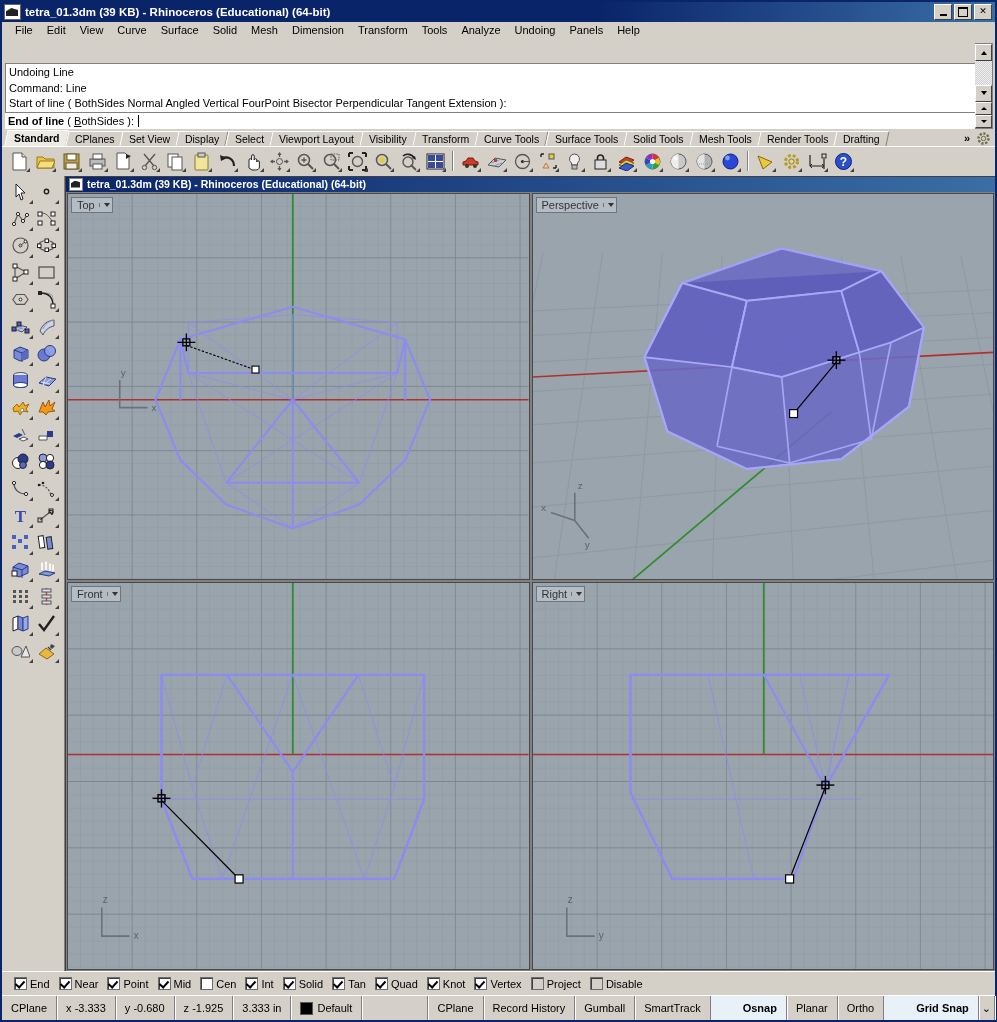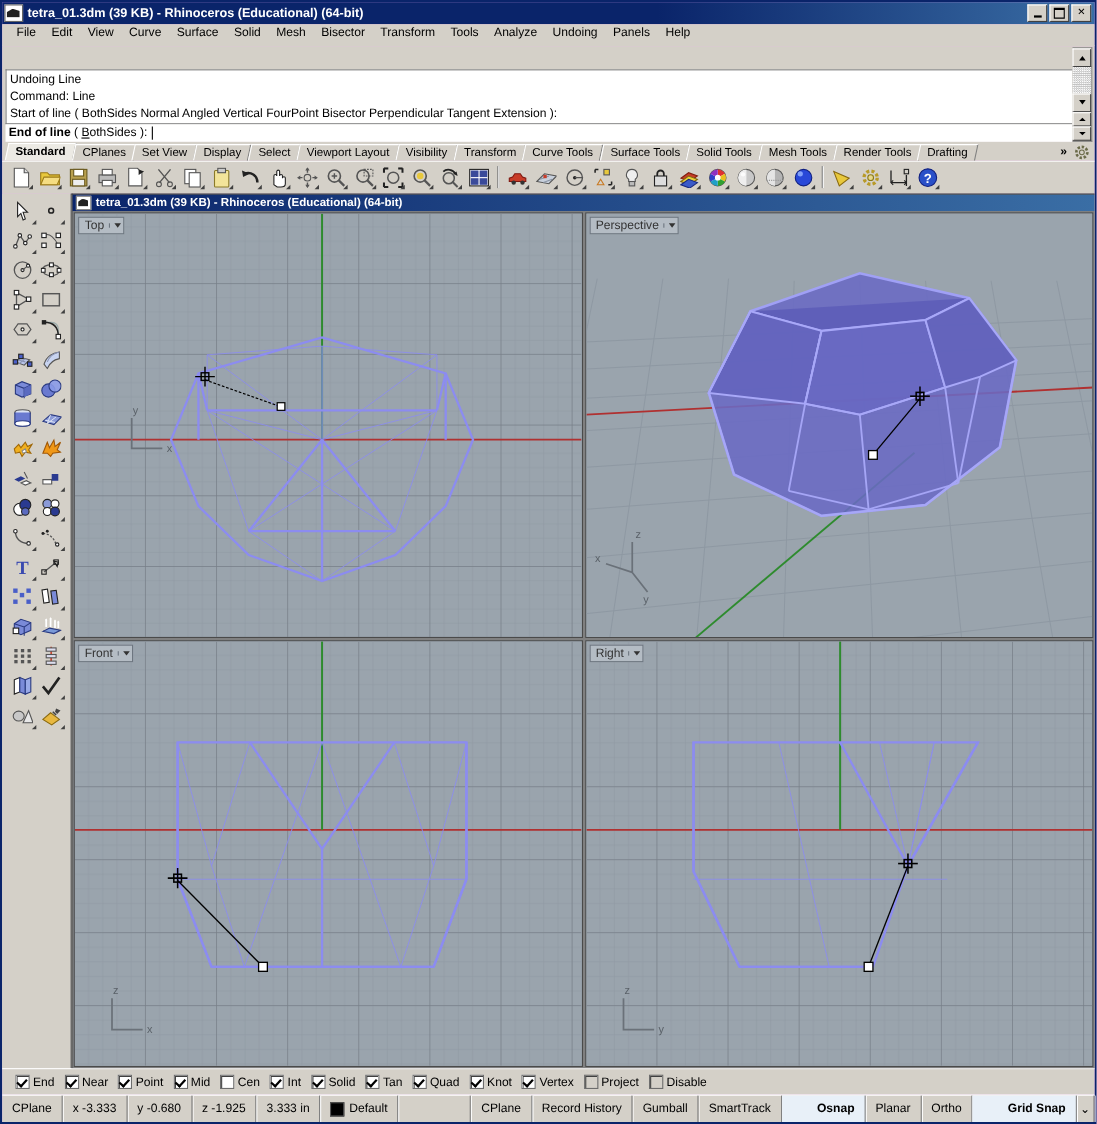--- a/index.html
+++ b/index.html
@@ -1,19 +1,19 @@
 <!DOCTYPE html>
 <html><head>
 <meta charset="utf-8">
 <style>
   html,body{margin:0;padding:0;background:#d4d0c8;}
   body{width:997px;height:1022px;overflow:hidden;
        font-family:"Liberation Sans",sans-serif;font-size:11px;color:#000;}
   #app{width:997px;height:1022px;position:relative;
-       border:2px solid #0a246a;box-sizing:border-box;background:#f0abfc;
+       border:2px solid #0a246a;box-sizing:border-box;background:#1d4ed8;
        display:flex;flex-direction:column;}
 
   
   .titlebar{height:20px;flex:0 0 20px;
      background:linear-gradient(to right,#0a246a 0%,#0a246a 60%,#3a6ea5 100%);
      display:flex;align-items:center;padding:0 2px;color:#fff;}
   .tb-icon{width:15px;height:14px;background:#fff;border:1px solid #666;
      margin-right:4px;position:relative;overflow:hidden;flex:0 0 15px;}
   .tb-icon:before{content:"";position:absolute;left:1px;top:3px;width:12px;height:8px;
      background:#222;clip-path:polygon(0 40%,45% 0,100% 25%,100% 100%,0 100%);}
@@ -147,21 +147,21 @@
   </div>
 
   <div class="menubar" id="menubar">
       <div class="menu-item">File</div>
       <div class="menu-item">Edit</div>
       <div class="menu-item">View</div>
       <div class="menu-item">Curve</div>
       <div class="menu-item">Surface</div>
       <div class="menu-item">Solid</div>
       <div class="menu-item">Mesh</div>
-      <div class="menu-item">Bisector</div>
+      <div class="menu-item">Dimension</div>
       <div class="menu-item">Transform</div>
       <div class="menu-item">Tools</div>
       <div class="menu-item">Analyze</div>
       <div class="menu-item">Undoing</div>
       <div class="menu-item">Panels</div>
       <div class="menu-item">Help</div>
     </div>
 
   <div class="cmdwrap">
     <div style="flex:1;display:flex;flex-direction:column;min-width:0;">

